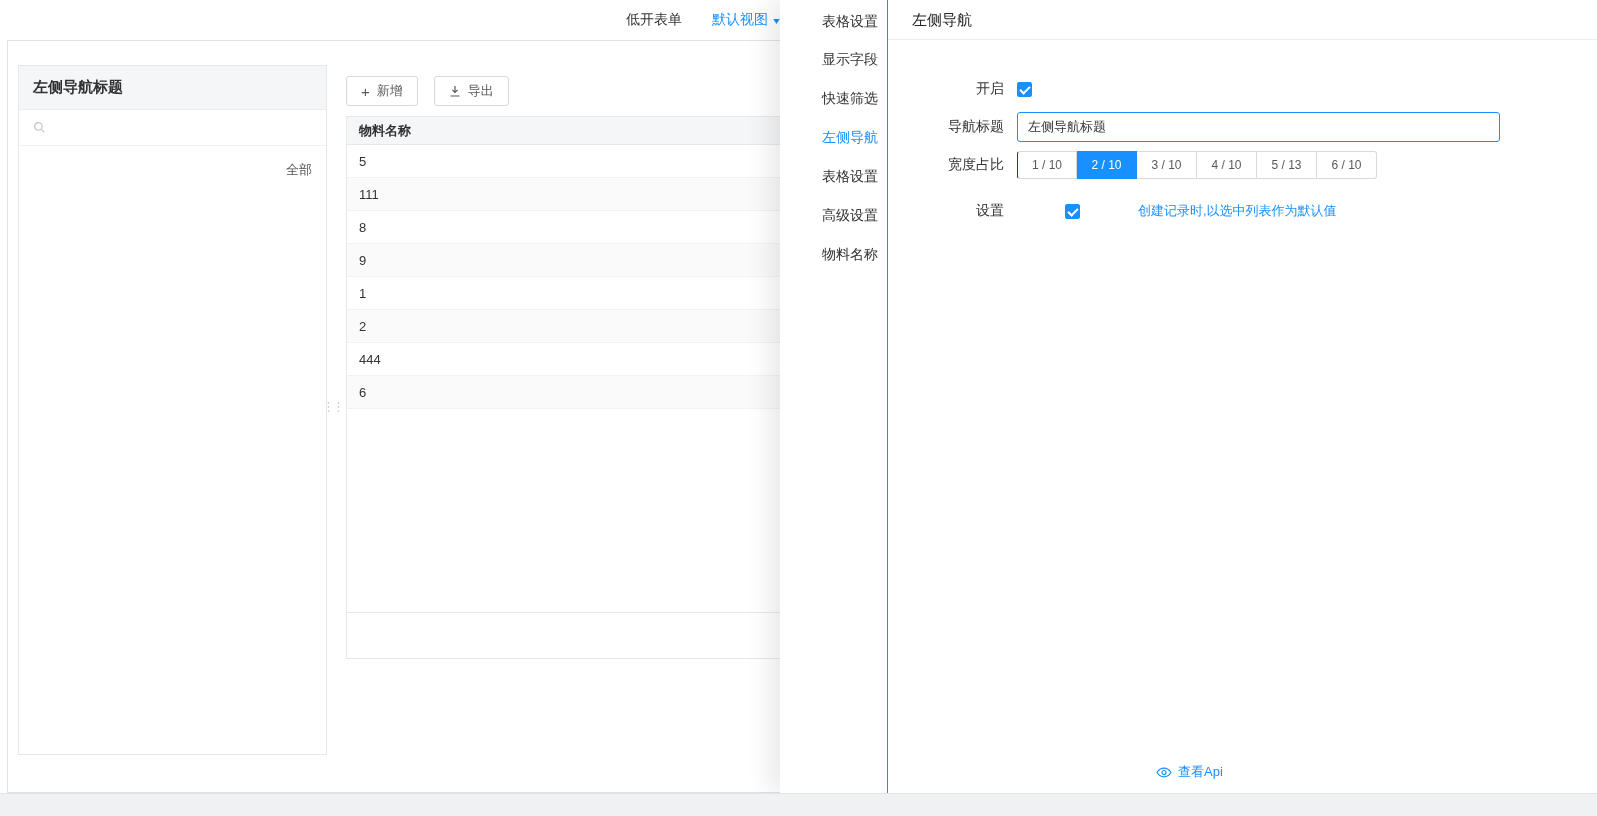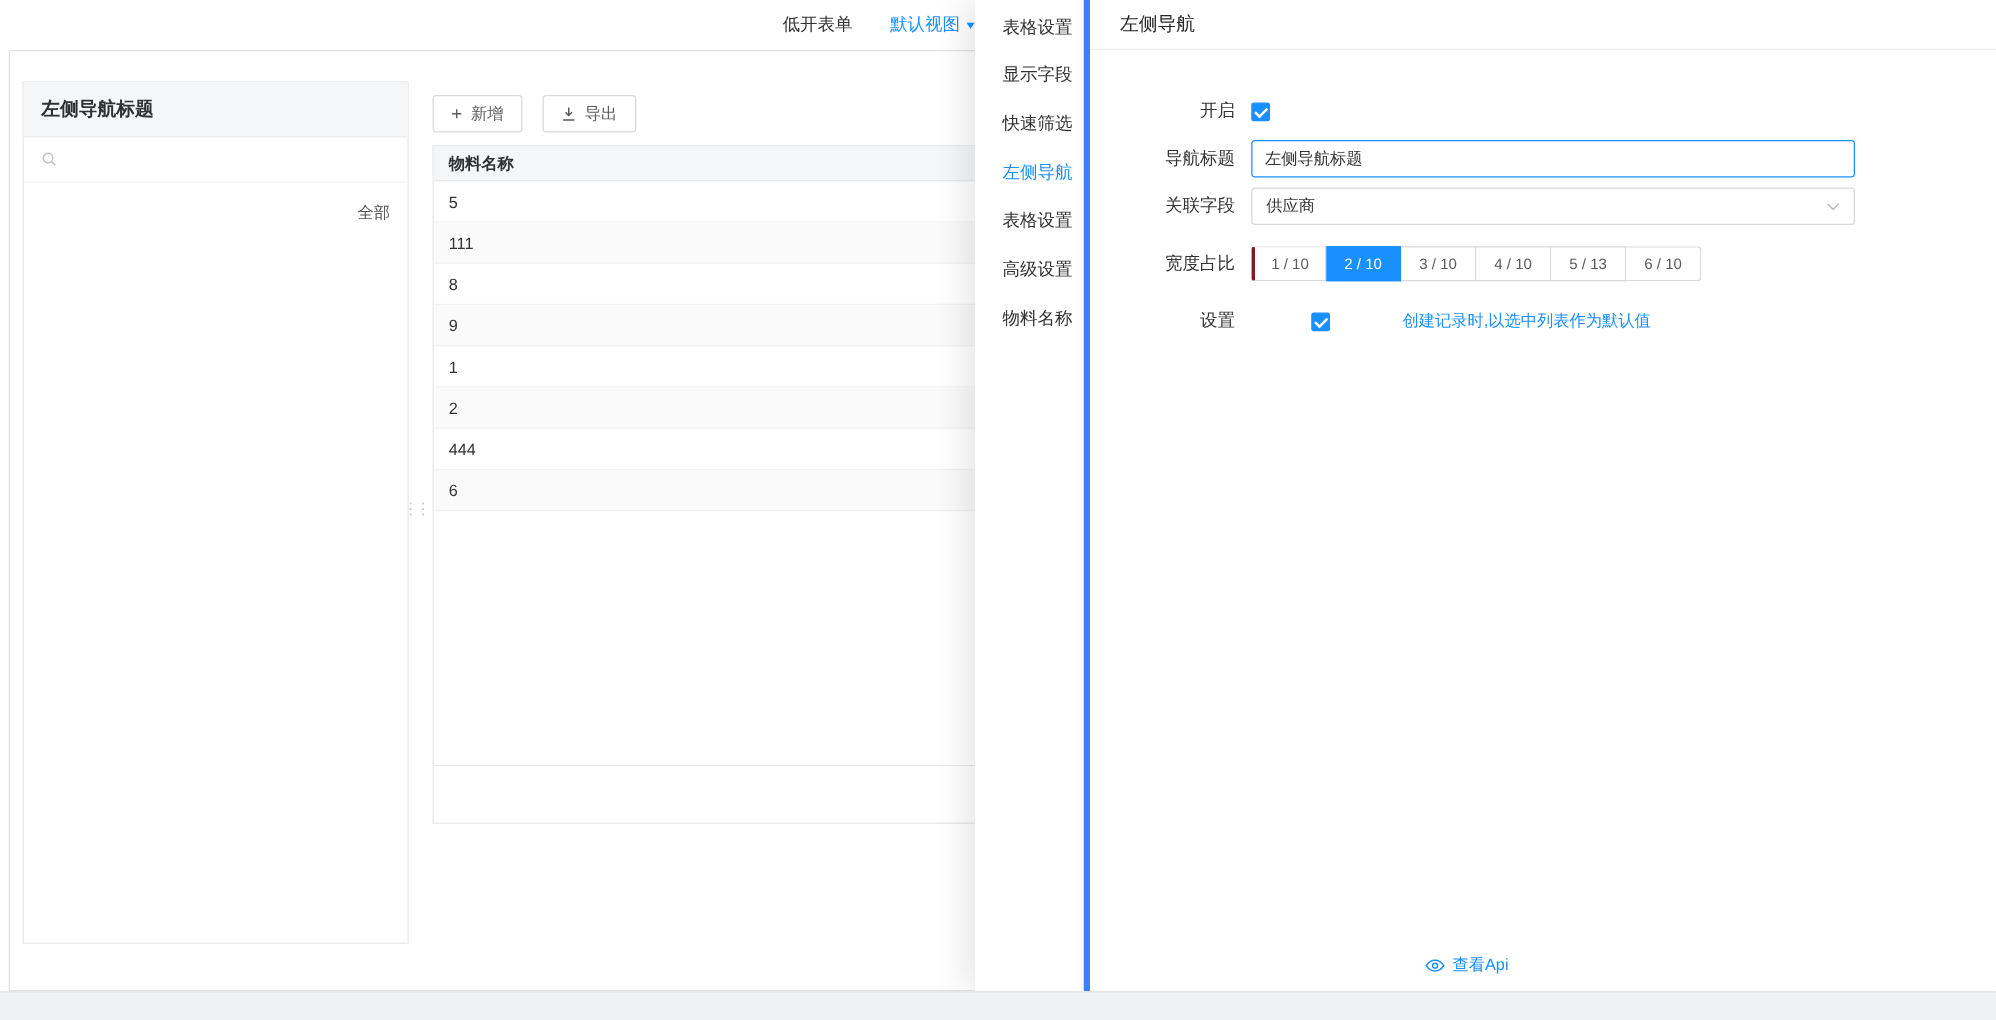--- a/index.html
+++ b/index.html
@@ -32,21 +32,21 @@
   .btn .plus { font-size:15px; line-height:1; color:#595959; }
 
   .tbl { border:1px solid #e8e8e8; height:497px; overflow:hidden; }
   .tbl-header { height:28px; background:#f5f6f7; border-bottom:1px solid #e8e8e8; display:flex; align-items:center; padding:0 12px; font-size:13px; font-weight:700; color:#303133; }
   .tbl-row { height:33px; display:flex; align-items:center; padding:0 12px; font-size:13px; color:#333; border-bottom:1px solid #f2f2f2; cursor:pointer; }
   .tbl-body .tbl-row:nth-child(even) { background:#fafafa; }
   .tbl-footer { height:46px; border:1px solid #e8e8e8; border-top:none; background:#fff; }
 
   
   .drawer { position:absolute; left:780px; top:0; width:817px; height:793px; background:#fff; box-shadow:-10px 0 24px rgba(0,0,0,.09); display:flex; z-index:10; }
-  .drawer-menu { width:92px; flex:none; border-right:5px solid #3b82f6; padding-top:2px; background:#fff; }
+  .drawer-menu { width:108px; flex:none; border-right:1px solid #3b82f6; padding-top:2px; background:#fff; }
   .menu-title { height:38px; line-height:38px; text-align:right; padding-right:9px; font-size:14px; color:#303133; }
   .menu-item { height:39px; line-height:39px; text-align:right; padding-right:9px; font-size:14px; color:#303133; cursor:pointer; }
   .menu-item.active { color:#1890ff; }
 
   .drawer-content { flex:1; position:relative; }
   .drawer-title { height:40px; line-height:40px; padding-left:24px; font-size:15px; color:#262626; border-bottom:1px solid #ececec; }
 
   .drawer-form { margin-top:38px; }
   .form-row { display:flex; align-items:center; }
   .form-label { width:116px; flex:none; text-align:right; font-size:14px; color:#333; margin-right:13px; }
@@ -59,21 +59,21 @@
   .checkbox { width:15px; height:15px; background:#1890ff; border:1px solid #1890ff; border-radius:2px; position:relative; display:inline-block; cursor:pointer; flex:none; }
   .checkbox:after { content:""; position:absolute; left:4px; top:1px; width:4px; height:8px; border:solid #fff; border-width:0 2px 2px 0; transform:rotate(45deg); }
 
   .text-input { width:483px; height:30px; border:1px solid #1890ff; border-radius:3px; padding:0 10px; font-size:13px; color:#333; outline:none; background:#fff; }
 
   .select { width:483px; height:30px; border:1px solid #d9d9d9; border-radius:3px; display:flex; align-items:center; padding:0 11px; font-size:13px; color:#333; cursor:pointer; background:#fff; }
   .select svg { margin-left:auto; }
 
   .btn-group { display:flex; }
   .seg { height:28px; min-width:60px; justify-content:center; display:flex; align-items:center; border:1px solid #d9d9d9; border-left:none; background:#fff; font-size:12px; color:#595959; cursor:pointer; padding:0 8px; }
-  .seg:first-child { border-left:3px solid #7f1d1d; border-radius:3px 0 0 3px; }
+  .seg:first-child { border-left:1px solid #7f1d1d; border-radius:3px 0 0 3px; }
   .seg:last-child { border-radius:0 3px 3px 0; }
   .seg.active { background:#1890ff; border-color:#1890ff; color:#fff; }
 
   .settings-link { margin-left:10px; font-size:13px; color:#1890ff; cursor:pointer;text-align:right; }
 
   .api-link { position:absolute; left:268px; bottom:12px; display:flex; align-items:center; gap:6px; font-size:13px; color:#1890ff; cursor:pointer; }
 
   .bottom-strip { position:absolute; left:0; right:0; bottom:0; height:23px; background:#f0f1f3; border-top:1px solid #e3e3e3; z-index:20; }
 </style>
 </head>
@@ -160,29 +160,20 @@
       <div class="form-row row-enable">
         <div class="form-label">开启</div>
         <span class="checkbox"></span>
       </div>
 
       <div class="form-row row-title">
         <div class="form-label">导航标题</div>
         <input class="text-input" type="text" value="左侧导航标题" style="">
       </div>
 
-      <div class="form-row row-field">
-        <div class="form-label">关联字段</div>
-        <div class="select">
-          <span>供应商</span>
-          <svg width="11" height="7" viewBox="0 0 11 7">
-            <polyline points="1,1 5.5,5.5 10,1" fill="none" stroke="#bfbfbf" stroke-width="1.3"></polyline>
-          </svg>
-        </div>
-      </div>
 
       <div class="form-row row-width">
         <div class="form-label">宽度占比</div>
         <div class="btn-group">
           <div class="seg">1 / 10</div>
           <div class="seg active">2 / 10</div>
           <div class="seg">3 / 10</div>
           <div class="seg">4 / 10</div>
           <div class="seg">5 / 13</div>
           <div class="seg">6 / 10</div>

